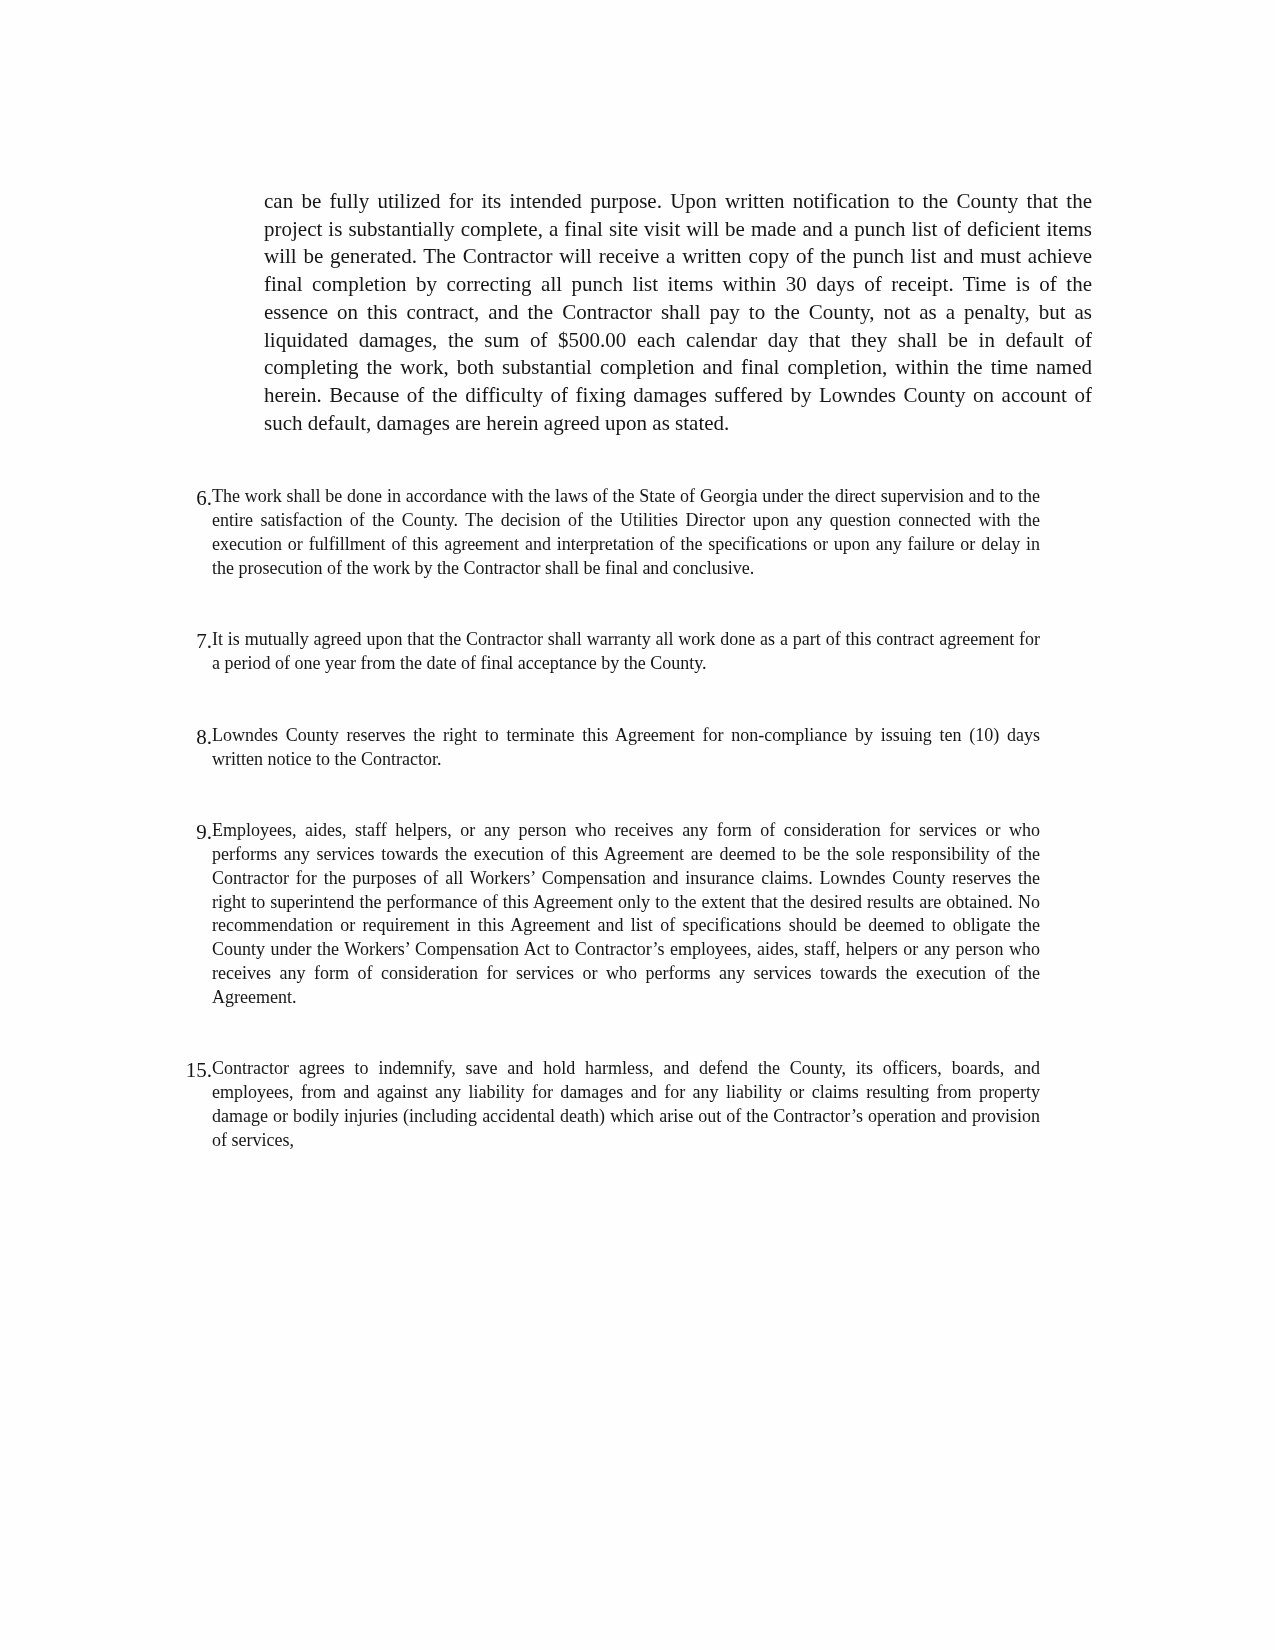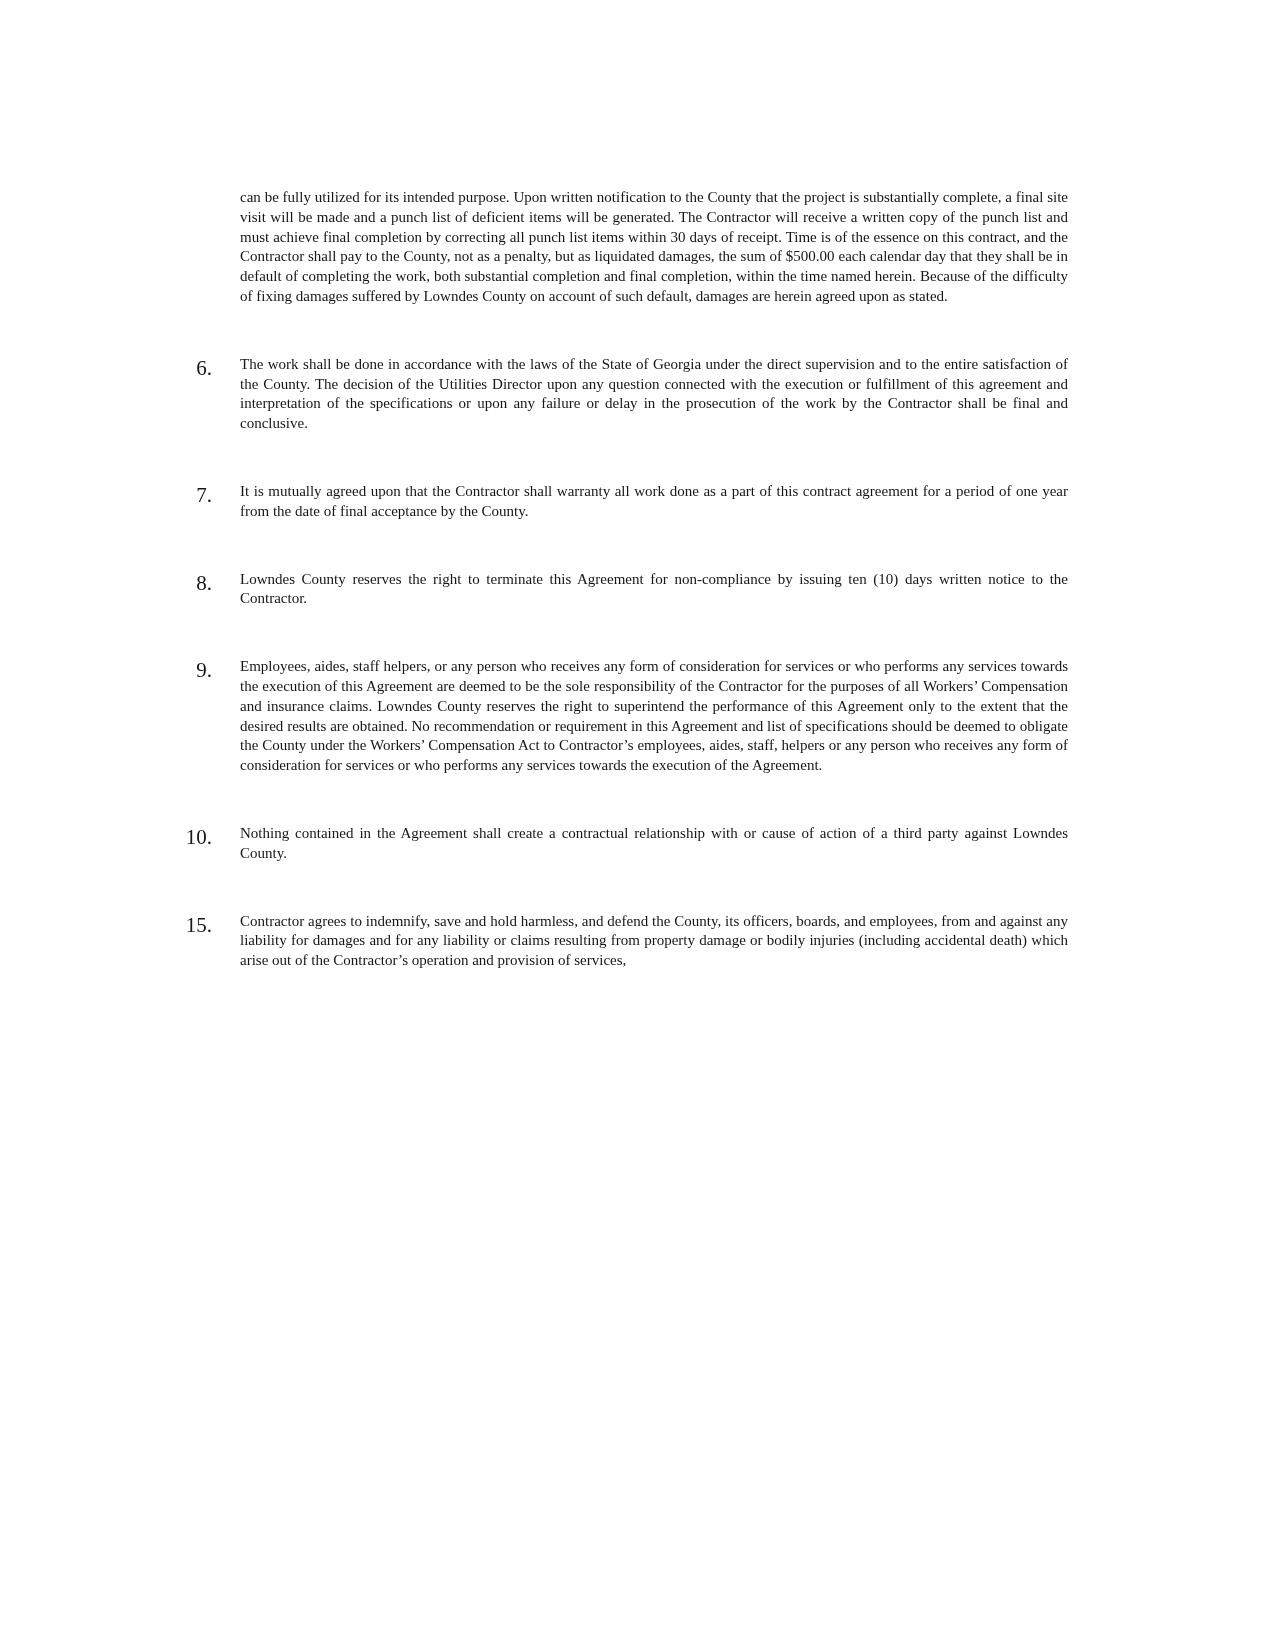--- a/index.html
+++ b/index.html
@@ -16,45 +16,44 @@
     color: #161616;
     overflow: hidden;
   }
   .content {
     position: absolute;
     left: 160px;
     top: 188px;
     width: 908px;
   }
   .para-cont {
-    margin-left: 80px;
+    margin-left: 104px;
     width: 828px;
     text-align: justify;
-    font-size: 15px;
+    font-size: 21px;
     line-height: 1.32;
     margin-bottom: 48px;
   }
   .item {
     display: flex;
     margin-bottom: 48px;
   }
   .item:last-child {
     margin-bottom: 0;
   }
   .item .num {
     flex: 0 0 52px;
     text-align: right;
     font-size: 21px;
     line-height: 1.32;
   }
   .item .txt {
-    margin-left: 28px;
     width: 828px;
     text-align: justify;
-    font-size: 15px;
+    font-size: 18px;
     line-height: 1.32;
   }
 </style>
 </head>
 <body>
 
 <div class="page">
   <div class="content">
 
     <div class="para-cont">can be fully utilized for its intended purpose. Upon written notification to the County that the project is substantially complete, a final site visit will be made and a punch list of deficient items will be generated.  The Contractor will receive a written copy of the punch list and must achieve final completion by correcting all punch list items within 30 days of receipt.  Time is of the essence on this contract, and the Contractor shall pay to the County, not as a penalty, but as liquidated damages, the sum of $500.00 each calendar day that they shall be in default of completing the work, both substantial completion and final completion, within the time named herein.  Because of the difficulty of fixing damages suffered by Lowndes County on account of such default, damages are herein agreed upon as stated.</div>
@@ -72,24 +71,20 @@
     <div class="item">
       <div class="num">8.</div>
       <div class="txt">Lowndes County reserves the right to terminate this Agreement for non-compliance by issuing ten (10) days written notice to the Contractor.</div>
     </div>
 
     <div class="item">
       <div class="num">9.</div>
       <div class="txt">Employees, aides, staff helpers, or any person who receives any form of consideration for services or who performs any services towards the execution of this Agreement are deemed to be the sole responsibility of the Contractor for the purposes of all Workers’ Compensation and insurance claims.  Lowndes County reserves the right to superintend the performance of this Agreement only to the extent that the desired results are obtained.  No recommendation or requirement in this Agreement and list of specifications should be deemed to obligate the County under the Workers’ Compensation Act to Contractor’s employees, aides, staff, helpers or any person who receives any form of consideration for services or who performs any services towards the execution of the Agreement.</div>
     </div>
 
-    <div class="item">
-      <div class="num">10.</div>
-      <div class="txt">Nothing contained in the Agreement shall create a contractual relationship with or cause of action of a third party against Lowndes County.</div>
-    </div>
 
     <div class="item">
       <div class="num">15.</div>
       <div class="txt">Contractor agrees to indemnify, save and hold harmless, and defend the County, its officers, boards, and employees, from and against any liability for damages and for any liability or claims resulting from property damage or bodily injuries (including accidental death) which arise out of the Contractor’s operation and provision of services,</div>
     </div>
 
   </div>
 </div>
 
 </body></html>

